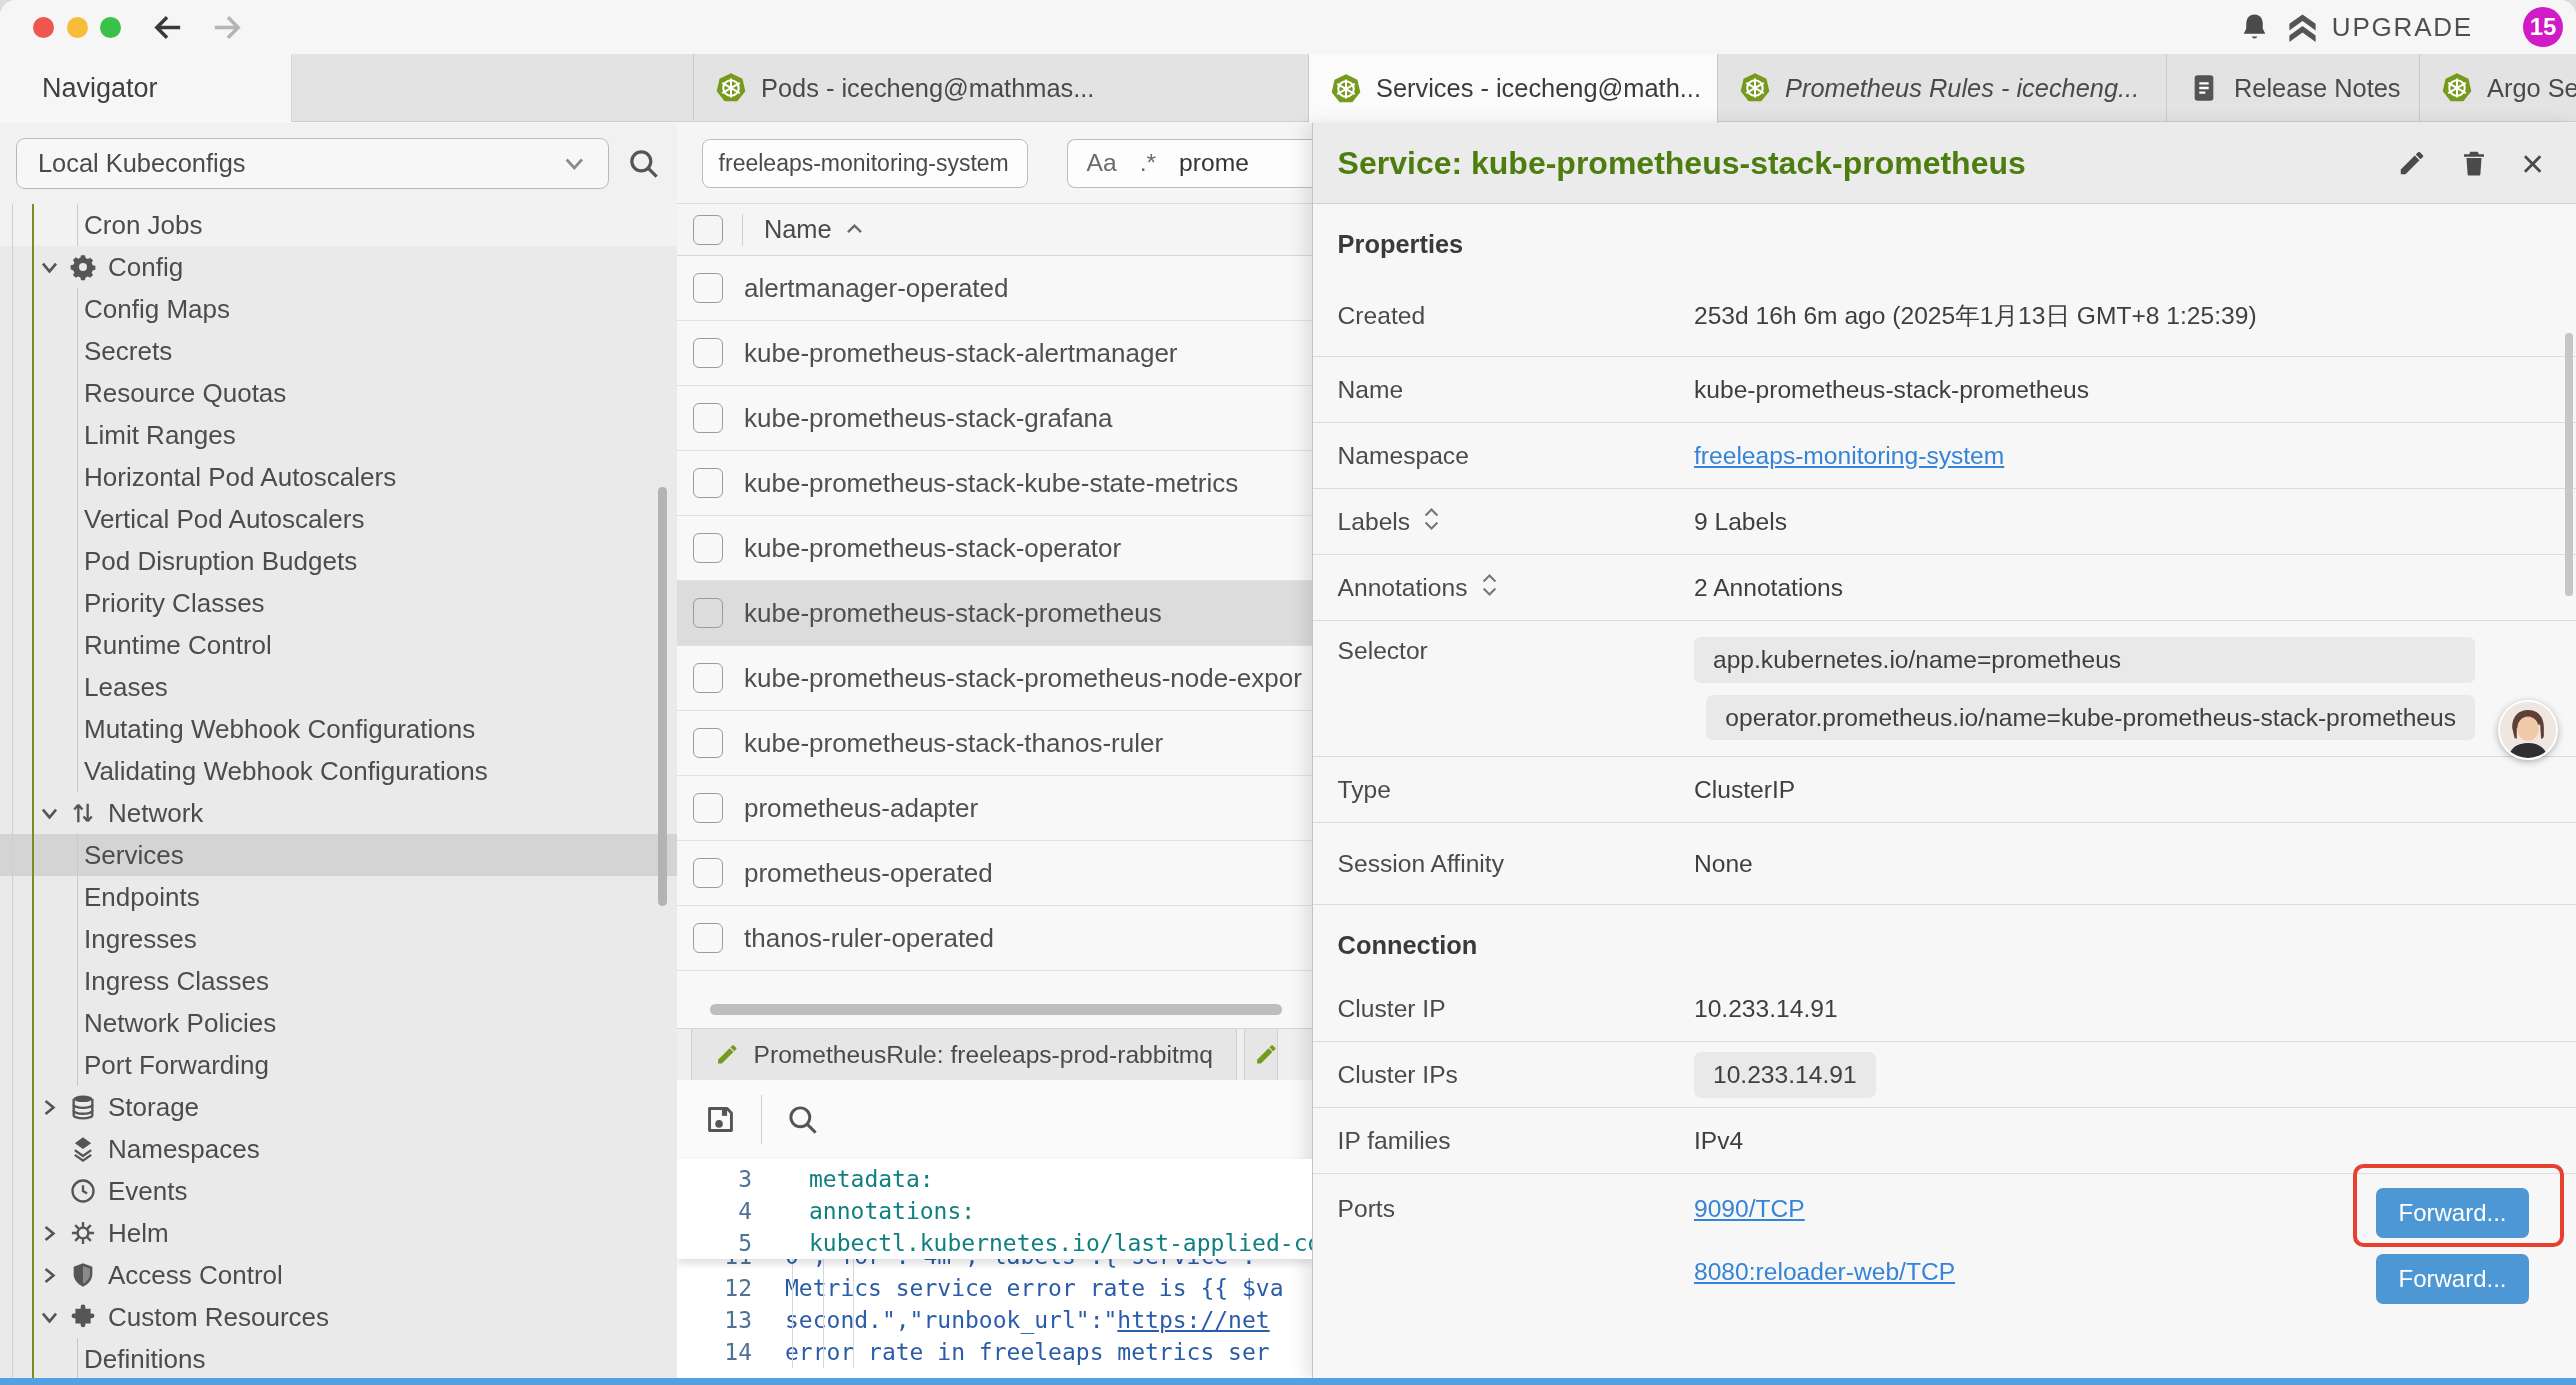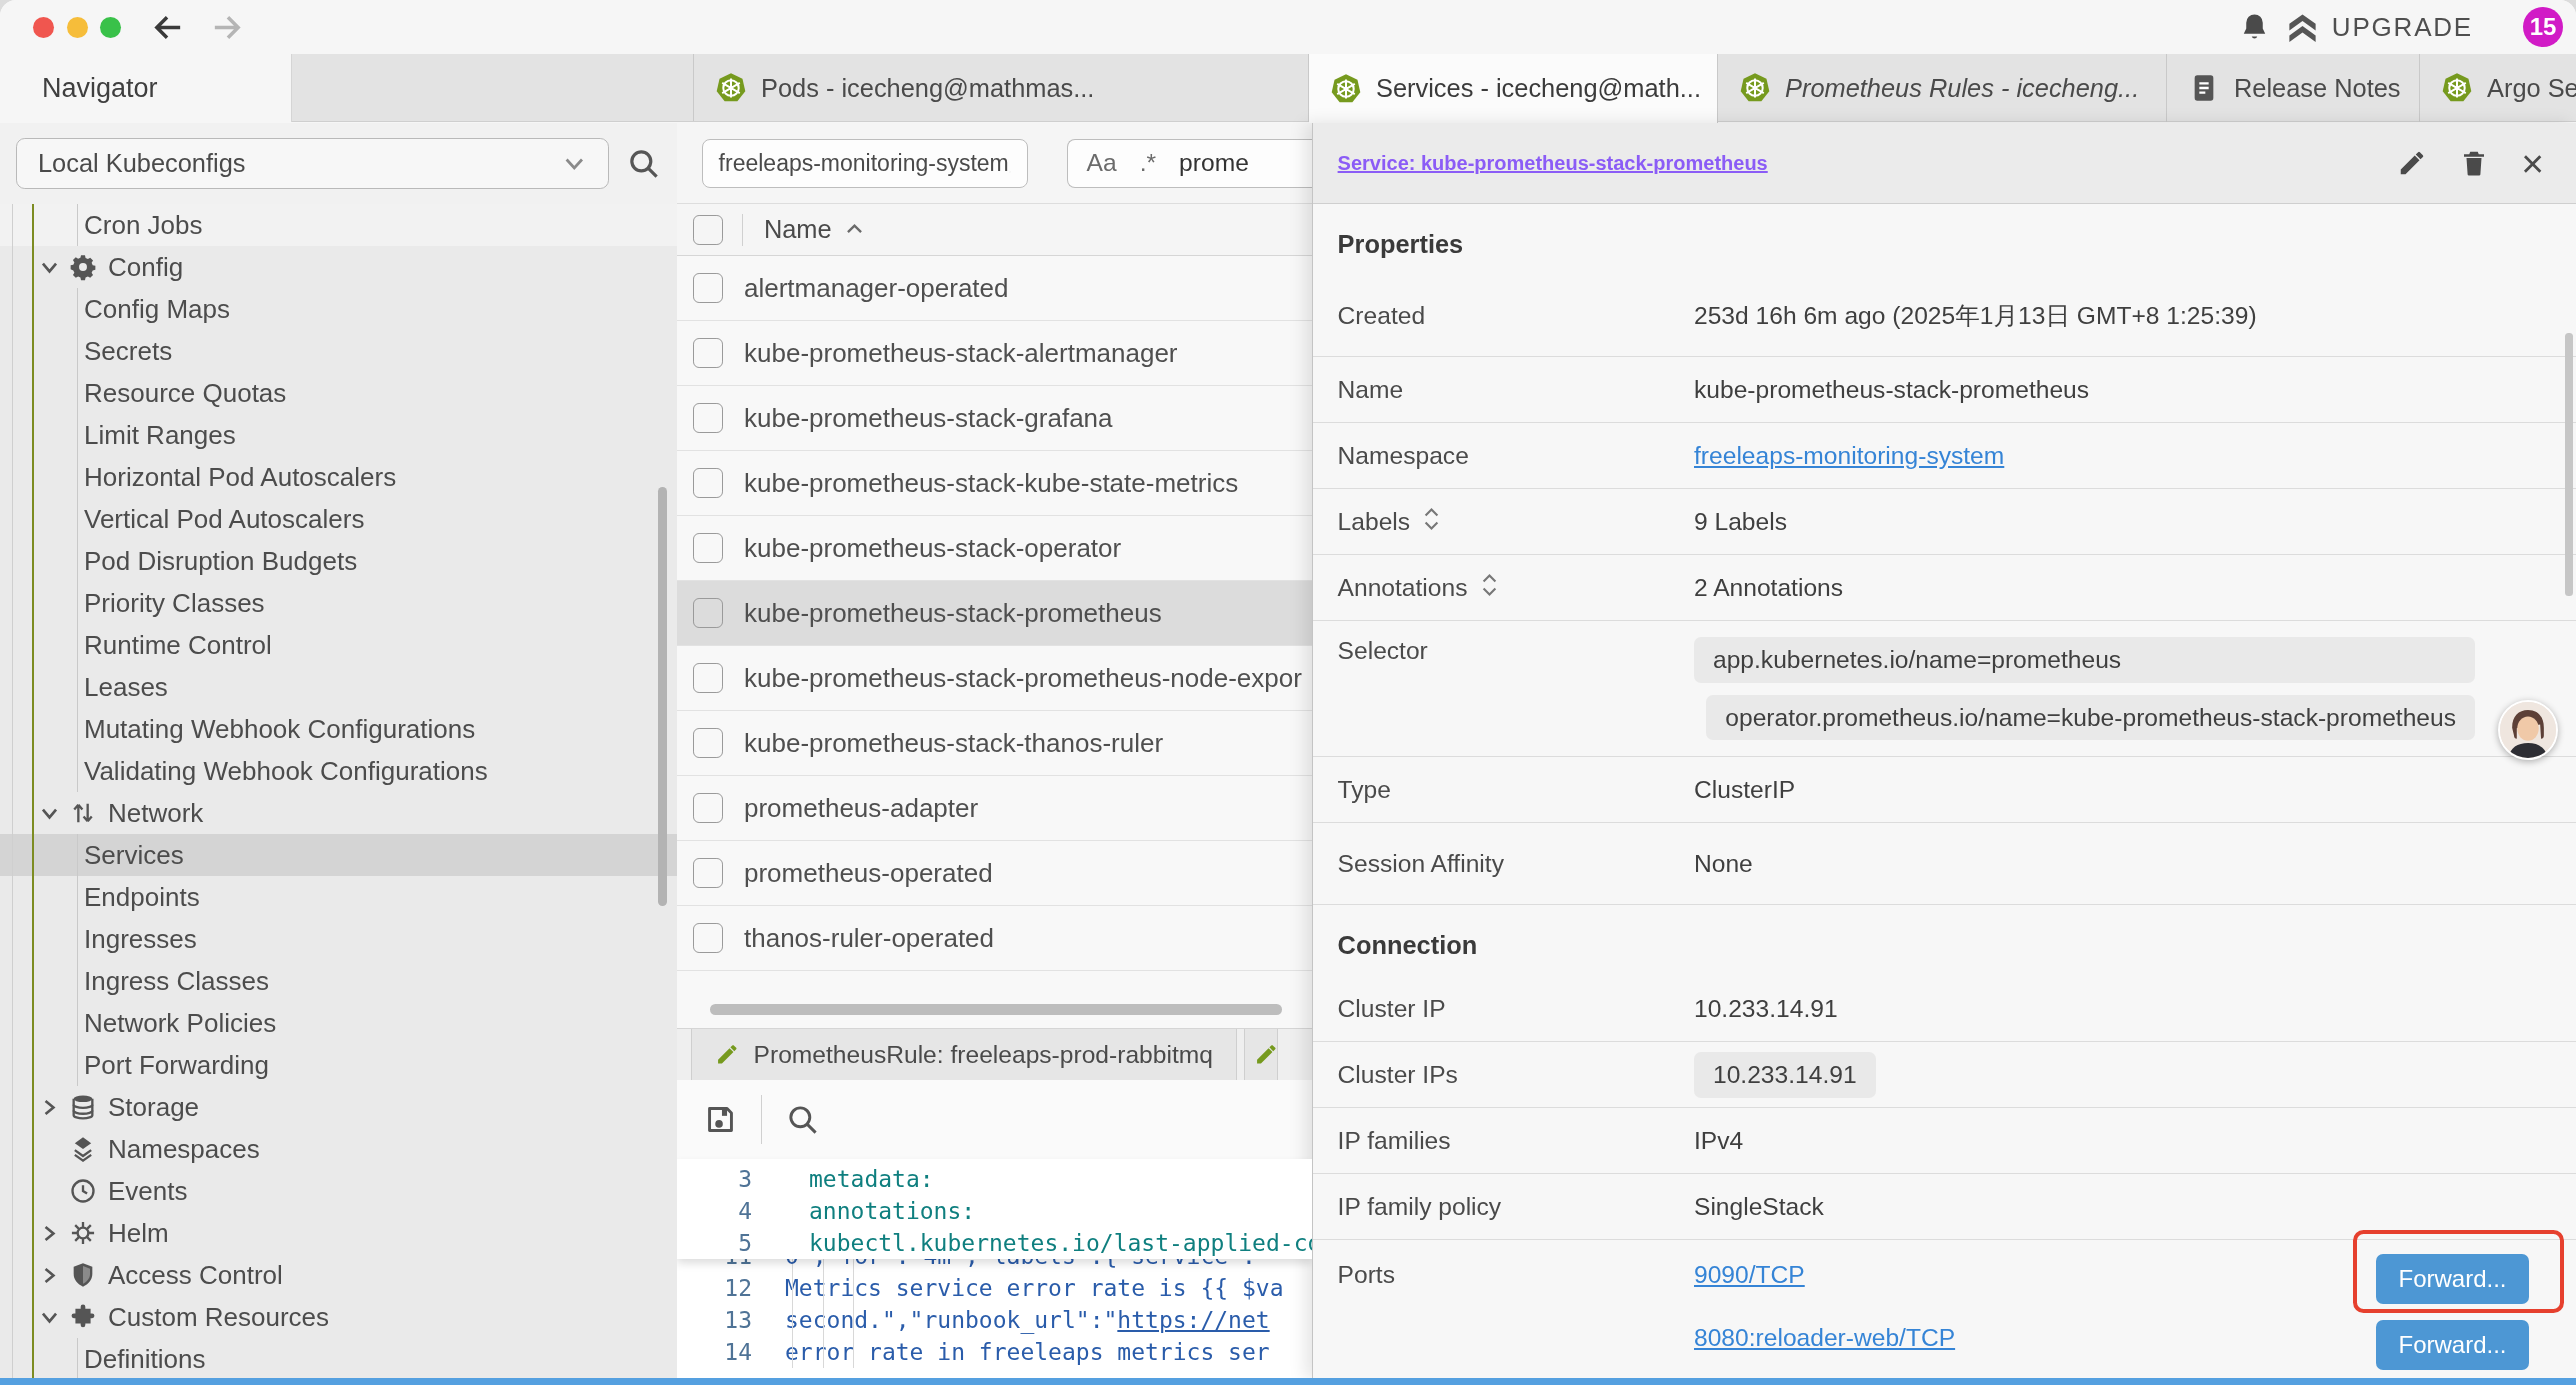--- a/index.html
+++ b/index.html
@@ -98,21 +98,21 @@
   .edguides{position:absolute;left:0;top:0;bottom:0;width:100%;pointer-events:none;}
   .edguides i{position:absolute;top:0;bottom:0;width:0.9px;background:#d8d8d8;}
   .tok-key{color:var(--teal,#0f7f7f);margin-left:24px;}
   .tok-str{color:var(--codeblue,#2a5caa);}
   .tok-link{text-decoration:underline;}
   .ind-0{padding-left:33px}.ind-1{padding-left:62px}.ind-2{padding-left:91px}.ind-d{padding-left:112px}
   
   .drawer{position:relative;flex:1;background:#f7f7f7;border-left:0.9px solid #c4c4c4;box-shadow:-7px 0 16px rgba(0,0,0,.10);}
   .drawer-header{height:81px;background:#ebebeb;border-bottom:0.9px solid #cfcfcf;display:flex;align-items:center;
                  padding:0 32px 0 24.6px;box-sizing:border-box;}
-  .drawer-title{font-size:20px;font-weight:bold;color:#8b5cf6;text-decoration:underline;}
+  .drawer-title{font-size:32px;font-weight:bold;color:#4d7c0f;}
   .dh-icons{margin-left:auto;display:flex;align-items:center;gap:32px;}
   .dh-icons svg{width:30px;height:30px}
   .dh-close{font-size:39px;color:#4a4a4a;line-height:1;font-weight:300;}
   .drawer-body{position:relative;height:1175px;overflow:hidden;}
   .dsection-h{padding:26px 0 16px 24.6px;font-size:25.4px;font-weight:bold;color:#3a3a3a;}
   .drow{position:relative;display:flex;align-items:center;min-height:66px;border-bottom:0.9px solid #dcdcdc;
         font-size:24.6px;box-sizing:border-box;}
   .drow:last-child{border-bottom:none;}
   .dlabel{width:381px;flex:0 0 auto;padding-left:24.6px;color:#4a4a4a;display:flex;align-items:center;gap:12.3px;box-sizing:border-box;}
   .dlabel svg{width:19px;height:26px}
@@ -625,24 +625,20 @@
             <span class="dvalue">10.233.14.91</span>
           </div>
           <div class="drow drow-clusterips">
             <span class="dlabel">Cluster IPs</span>
             <span class="chip">10.233.14.91</span>
           </div>
           <div class="drow drow-ipfamilies">
             <span class="dlabel">IP families</span>
             <span class="dvalue">IPv4</span>
           </div>
-          <div class="drow drow-ipfamilypolicy">
-            <span class="dlabel">IP family policy</span>
-            <span class="dvalue">SingleStack</span>
-          </div>
           <div class="drow drow-ports">
             <span class="dlabel">Ports</span>
             <button class="fwd-btn fwd-1">Forward...</button>
             <span class="redbox"></span>
             <button class="fwd-btn fwd-2">Forward...</button>
             <span class="portlines">
               <a class="dlink">9090/TCP</a>
               <a class="dlink">8080:reloader-web/TCP</a>
             </span>
           </div>

